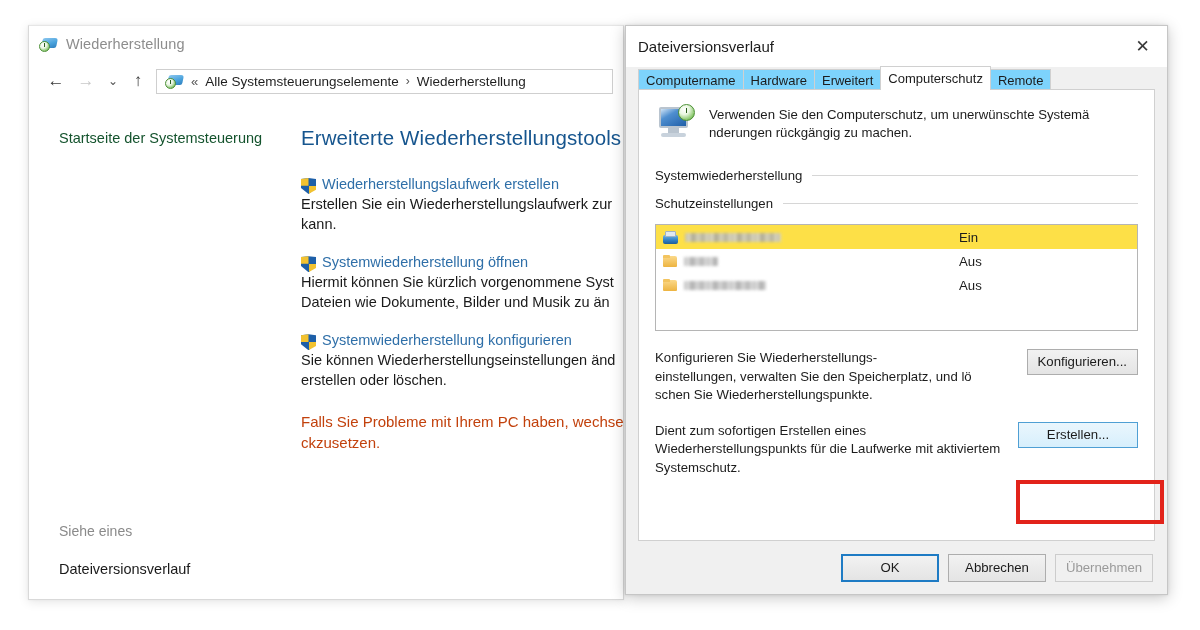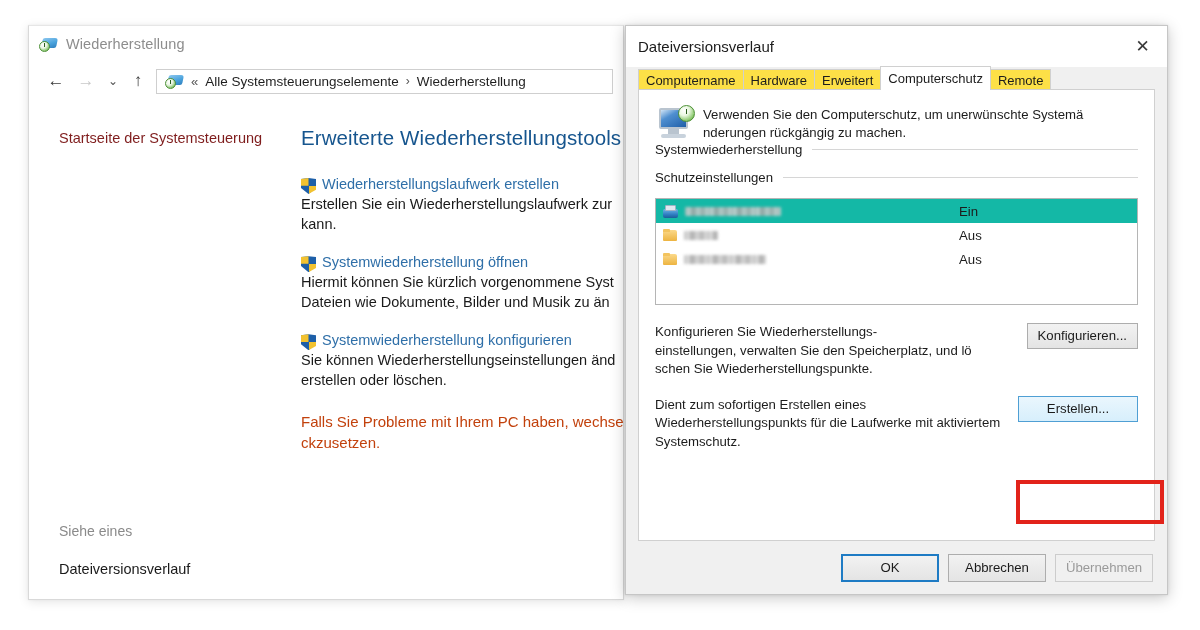--- a/index.html
+++ b/index.html
@@ -119,21 +119,21 @@
   }
   .cp-left {
     width: 268px;
     flex: none;
     padding: 28px 0 0 30px;
     box-sizing: border-box;
     position: relative;
   }
   .cp-left-link {
     font-size: 14.5px;
-    color: #7f1d1d;
+    color: #14532d;
     line-height: 1.4;
   }
   .see-also {
     position: absolute;
     left: 30px;
     bottom: 60px;
     font-size: 14px;
     color: #8a8a8a;
   }
   .see-also-item {
@@ -252,21 +252,21 @@
     height: 23px;
     margin: 0 0 0 12px;
     display: flex;
     align-items: flex-end;
     font-size: 13px;
   }
   .tab {
     height: 21px;
     line-height: 21px;
     padding: 0 7px;
-    background: #fde047;
+    background: #7dd3fc;
     border: 1px solid #d0d0d0;
     border-bottom: none;
     color: #1c1c1c;
     box-sizing: border-box;
     margin-right: -1px;
     white-space: nowrap;
   }
   .tab.active {
     background: #ffffff;
     border-color: #d0d0d0;
@@ -283,22 +283,23 @@
     top: 63px;
     bottom: 53px;
     background: #ffffff;
     border: 1px solid #d0d0d0;
     box-sizing: border-box;
     padding: 14px 16px 0 16px;
   }
 
   .intro-row {
     display: flex;
-    gap: 8px;
-    align-items: center;
+    gap: 14px;
+    align-items: flex-start;
+    margin-bottom: 26px;
   }
   .intro-text {
     font-size: 13.2px;
     color: #1c1c1c;
     line-height: 1.38;
     white-space: pre-line;
     padding-top: 2px;
   }
 
   
@@ -417,21 +418,21 @@
   }
   .dh-name { flex: 1; padding-left: 9px; border-right: 1px solid #dcdcdc; line-height: 24px; height: 24px; box-sizing: border-box;}
   .dh-prot { width: 178px; padding-left: 9px; line-height: 24px; }
   .drow {
     display: flex;
     align-items: center;
     height: 24px;
     font-size: 13.2px;
     color: #1c1c1c;
   }
-  .drow.selected { background: #14b8a6; }
+  .drow.selected { background: #fde047; }
   .dr-name { flex: 1; padding-left: 7px; display: flex; align-items: center; gap: 7px; }
   .dr-prot { width: 178px; padding-left: 9px; }
   .drives-filler { height: 33px; }
 
   .redacted {
     display: inline-block;
     height: 9px;
     border-radius: 1px;
     background: repeating-linear-gradient(90deg,
       #b3b3b3 0px, #d8d8d8 4px, #9d9d9d 8px, #cfcfcf 13px, #aaaaaa 18px, #dddddd 23px);

